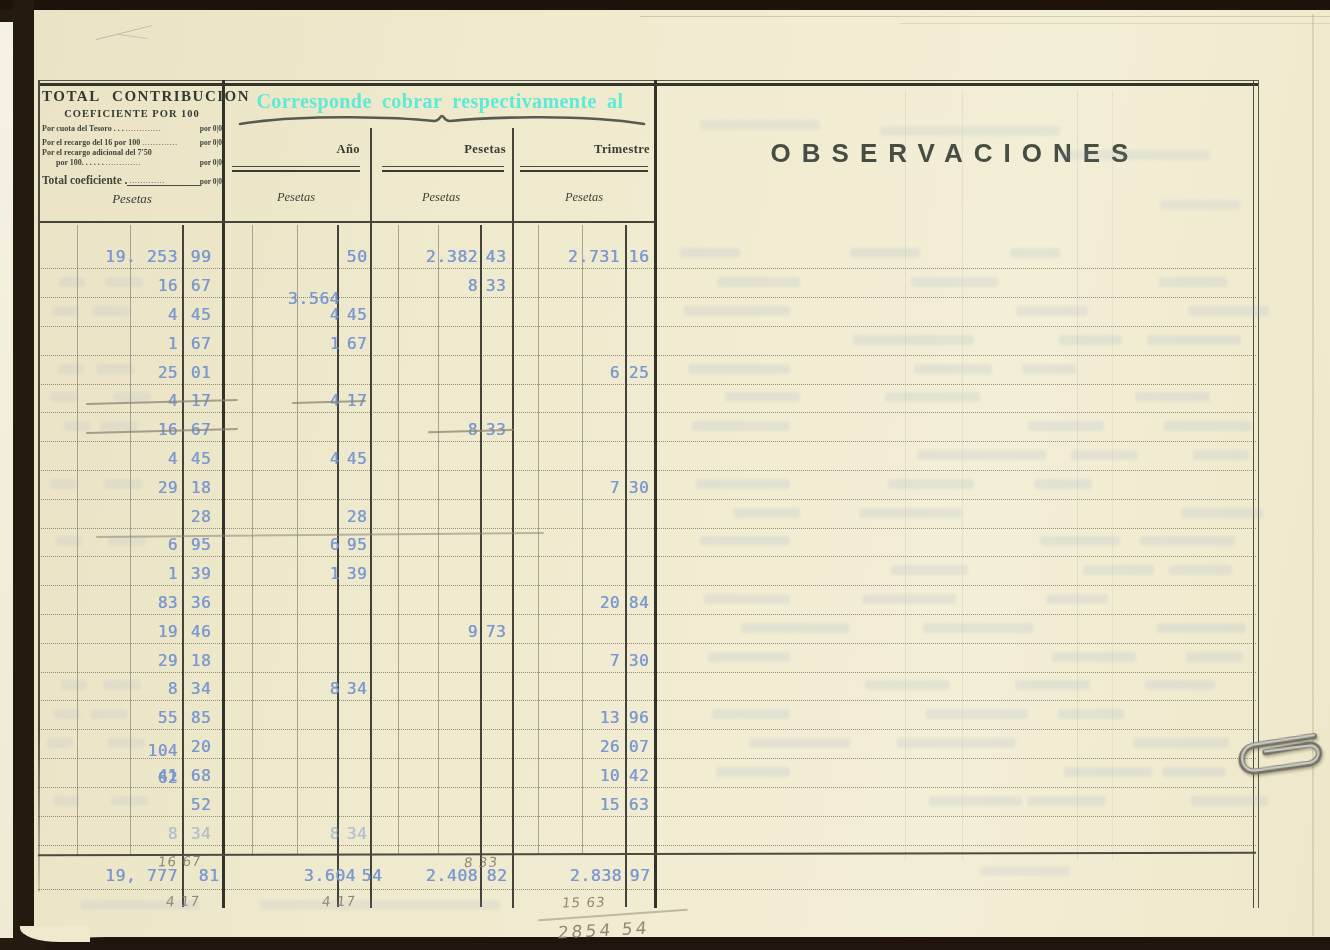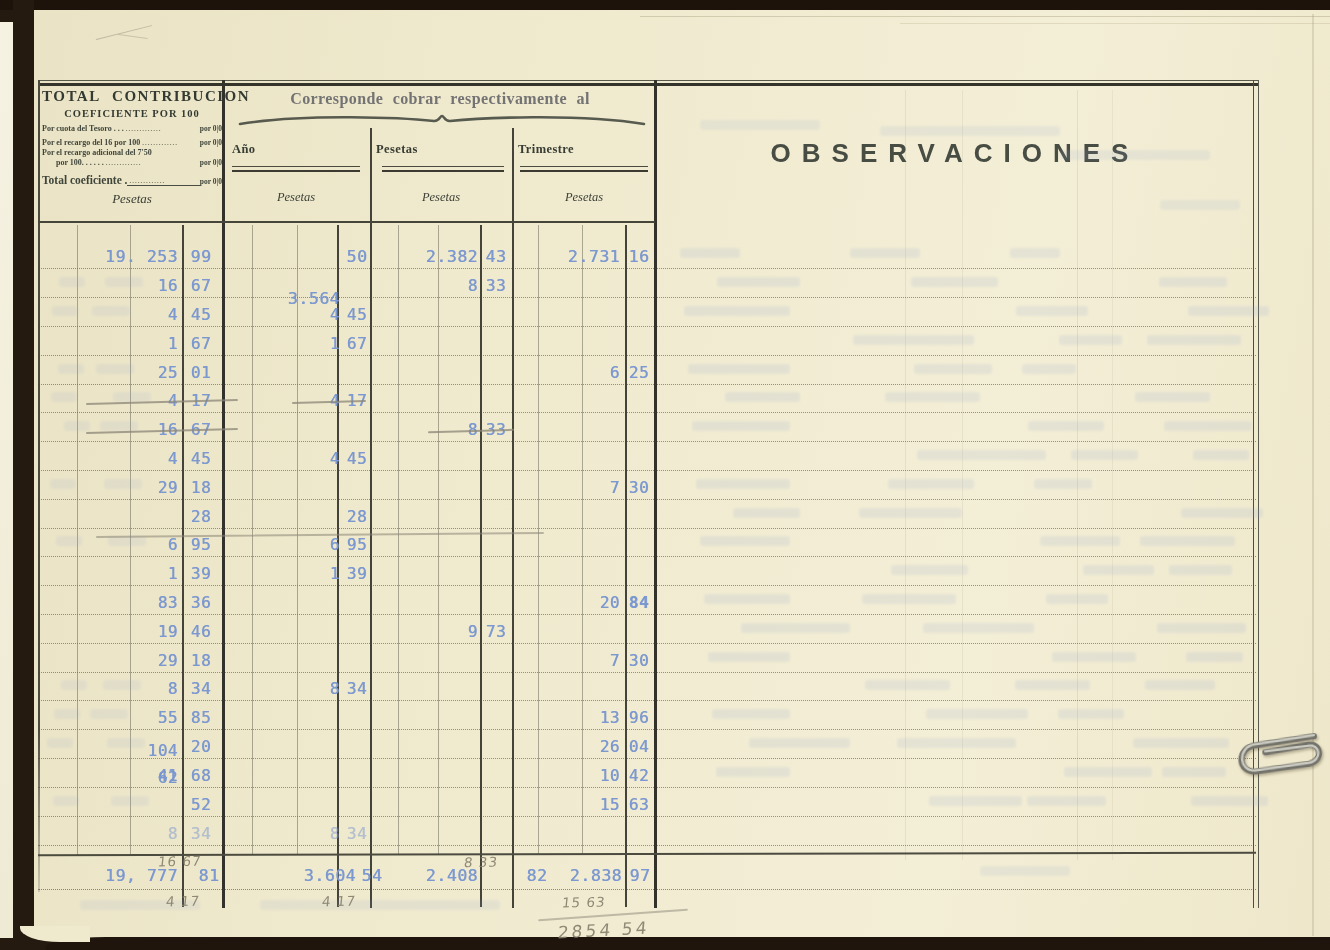--- a/index.html
+++ b/index.html
@@ -26,22 +26,22 @@
   .lt1{font-weight:bold;font-size:15px;letter-spacing:1.5px;word-spacing:7px;text-align:center;white-space:nowrap;}
   .lt2{font-weight:bold;font-size:10.5px;letter-spacing:1px;text-align:center;margin-top:3px;}
   .crow{display:flex;align-items:flex-end;font-weight:bold;font-size:8px;color:#3e443a;margin-top:5px;white-space:nowrap;}
   .crow .lead{flex:1;overflow:hidden;font-size:7px;letter-spacing:1px;color:#55584d;padding:0 2px;}
   .crow .pct{font-size:7.5px;}
   .crow2{margin-top:1px;}
   .ctot{font-size:11.5px;margin-top:7px;}
   .ctot .lead{border-bottom:1px solid #4a4d42;}
   .unit{font-style:italic;font-size:13px;text-align:center;margin-top:5px;color:#363c33;}
   .cbox-title{position:absolute;left:228px;top:90px;width:424px;text-align:center;font-weight:bold;
-              font-size:16px;word-spacing:5px;letter-spacing:.4px;color:#737373;}
-  .colhead{position:absolute;font-size:12.5px;font-weight:bold;letter-spacing:.4px;color:#373d33;text-align:left;}
+              font-size:20px;word-spacing:5px;letter-spacing:.4px;color:#5eead4;}
+  .colhead{position:absolute;font-size:12.5px;font-weight:bold;letter-spacing:.4px;color:#373d33;text-align:right;}
   .colunit{position:absolute;font-style:italic;font-size:12.5px;color:#3a4036;text-align:center;}
   .obs{position:absolute;left:660px;top:138px;width:590px;text-align:center;
        font-family:"Liberation Sans",sans-serif;font-size:26px;font-weight:600;
        letter-spacing:11px;color:#484d44;}
   
   .num{position:absolute;font-family:"DejaVu Sans Mono",monospace;font-size:16px;line-height:24px;height:24px;
        color:#7b98d1;letter-spacing:.5px;text-shadow:.5px .3px .6px rgba(110,140,200,.75);white-space:nowrap;}
   .num.r{text-align:right;} .num.c{text-align:center;}
   .num.faint{opacity:.5;filter:blur(.3px);}
   .num.big{font-size:16.5px;}
@@ -310,41 +310,41 @@
       <div class="num c" style="left:184px;top:533px;width:34px;">95</div>
       <div class="num r" style="left:230px;top:533px;width:110px;">6</div>
       <div class="num c" style="left:344px;top:533px;width:26px;">95</div>
       <div class="num r" style="left:56px;top:562px;width:122px;">1</div>
       <div class="num c" style="left:184px;top:562px;width:34px;">39</div>
       <div class="num r" style="left:230px;top:562px;width:110px;">1</div>
       <div class="num c" style="left:344px;top:562px;width:26px;">39</div>
       <div class="num r" style="left:56px;top:591px;width:122px;">83</div>
       <div class="num c" style="left:184px;top:591px;width:34px;">36</div>
       <div class="num r" style="left:516px;top:591px;width:104px;">20</div>
-      <div class="num c" style="left:627px;top:591px;width:24px;font-weight:bold;">84</div>
+      <div class="num c" style="left:627px;top:591px;width:24px;">84</div>
       <div class="num r" style="left:56px;top:620px;width:122px;">19</div>
       <div class="num c" style="left:184px;top:620px;width:34px;">46</div>
       <div class="num r" style="left:374px;top:620px;width:104px;">9</div>
       <div class="num c" style="left:484px;top:620px;width:24px;">73</div>
       <div class="num r" style="left:56px;top:649px;width:122px;">29</div>
       <div class="num c" style="left:184px;top:649px;width:34px;">18</div>
       <div class="num r" style="left:516px;top:649px;width:104px;">7</div>
       <div class="num c" style="left:627px;top:649px;width:24px;">30</div>
       <div class="num r" style="left:56px;top:677px;width:122px;">8</div>
       <div class="num c" style="left:184px;top:677px;width:34px;">34</div>
       <div class="num r" style="left:230px;top:677px;width:110px;">8</div>
       <div class="num c" style="left:344px;top:677px;width:26px;">34</div>
       <div class="num r" style="left:56px;top:706px;width:122px;">55</div>
       <div class="num c" style="left:184px;top:706px;width:34px;">85</div>
       <div class="num r" style="left:516px;top:706px;width:104px;">13</div>
       <div class="num c" style="left:627px;top:706px;width:24px;">96</div>
       <div class="num r" style="left:56px;top:739px;width:122px;">104</div>
       <div class="num c" style="left:184px;top:735px;width:34px;">20</div>
       <div class="num r" style="left:516px;top:735px;width:104px;">26</div>
-      <div class="num c" style="left:627px;top:735px;width:24px;">04</div>
+      <div class="num c" style="left:627px;top:735px;width:24px;">07</div>
       <div class="num r" style="left:56px;top:764px;width:122px;">41</div>
       <div class="num c" style="left:184px;top:764px;width:34px;">68</div>
       <div class="num r" style="left:516px;top:764px;width:104px;">10</div>
       <div class="num c" style="left:627px;top:764px;width:24px;">42</div>
       <div class="num r" style="left:56px;top:766px;width:122px;">62</div>
       <div class="num c" style="left:184px;top:793px;width:34px;">52</div>
       <div class="num r" style="left:516px;top:793px;width:104px;">15</div>
       <div class="num c" style="left:627px;top:793px;width:24px;">63</div>
       <div class="num r faint" style="left:56px;top:822px;width:122px;">8</div>
       <div class="num c faint" style="left:184px;top:822px;width:34px;">34</div>
@@ -353,21 +353,21 @@
     </div>
 
   <div class="hl" style="left:38px;top:853px;width:1218px;height:2px;background:#4b4b3f;transform:rotate(-.12deg);"></div>
   <div class="hl" style="left:38px;top:889px;width:1218px;border-top:1px dotted rgba(70,70,58,.6);"></div>
 
   <div class="num r big" style="left:50px;top:864px;width:128px;">19, 777</div>
   <div class="num c big" style="left:192px;top:864px;width:34px;">81</div>
   <div class="num r big" style="left:240px;top:864px;width:116px;">3.604</div>
   <div class="num c big" style="left:358px;top:864px;width:28px;">54</div>
   <div class="num r big" style="left:372px;top:864px;width:106px;">2.408</div>
-  <div class="num c big" style="left:484px;top:864px;width:26px;margin-left:40px;">82</div>
+  <div class="num c big" style="left:484px;top:864px;width:26px;">82</div>
   <div class="num r big" style="left:514px;top:864px;width:108px;">2.838</div>
   <div class="num c big" style="left:626px;top:864px;width:28px;">97</div>
 
   <div class="pen" style="left:158px;top:853px;">16 67</div>
   <div class="pen" style="left:166px;top:893px;">4 17</div>
   <div class="pen" style="left:322px;top:893px;">4 17</div>
   <div class="pen" style="left:464px;top:854px;">8 33</div>
   <div class="pen" style="left:562px;top:894px;">15 63</div>
   <div class="pen big" style="left:558px;top:920px;transform:skewX(-8deg) rotate(-3deg);">2854 54</div>
 

